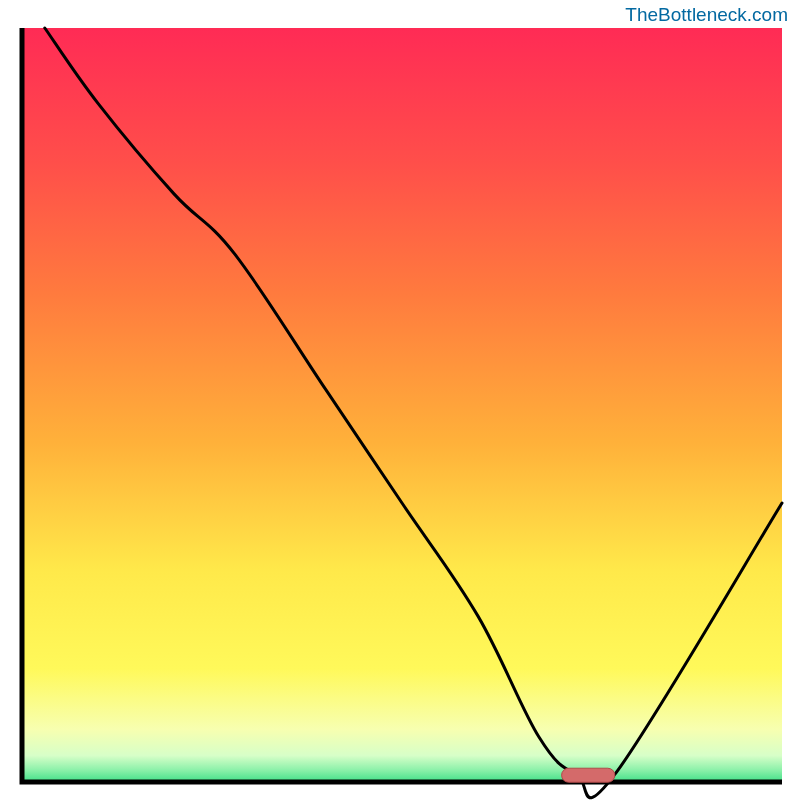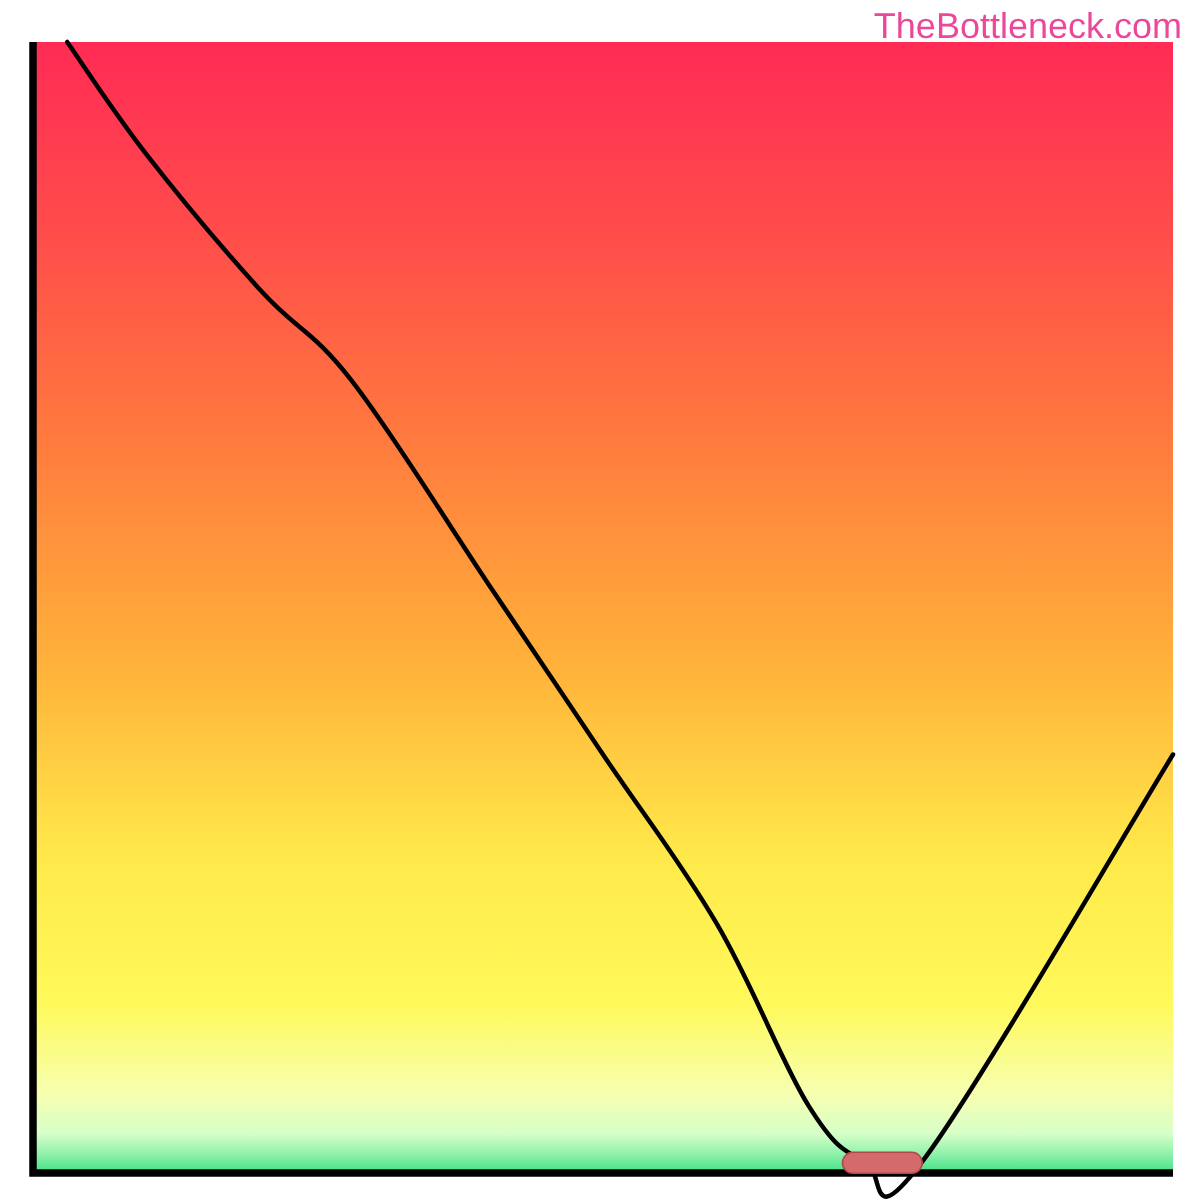--- a/index.html
+++ b/index.html
@@ -8,22 +8,22 @@
     background: #ffffff;
     width: 800px;
     height: 800px;
     position: relative;
     font-family: Arial, Helvetica, sans-serif;
   }
   .watermark {
     position: absolute;
     top: 4px;
     right: 12px;
-    color: #ec4899;
-    font-size: 24px;
+    color: #0369a1;
+    font-size: 19px;
     font-weight: 400;
     z-index: 10;
   }
   .chart-wrap {
     position: absolute;
     left: 0;
     top: 0;
     width: 800px;
     height: 800px;
   }

